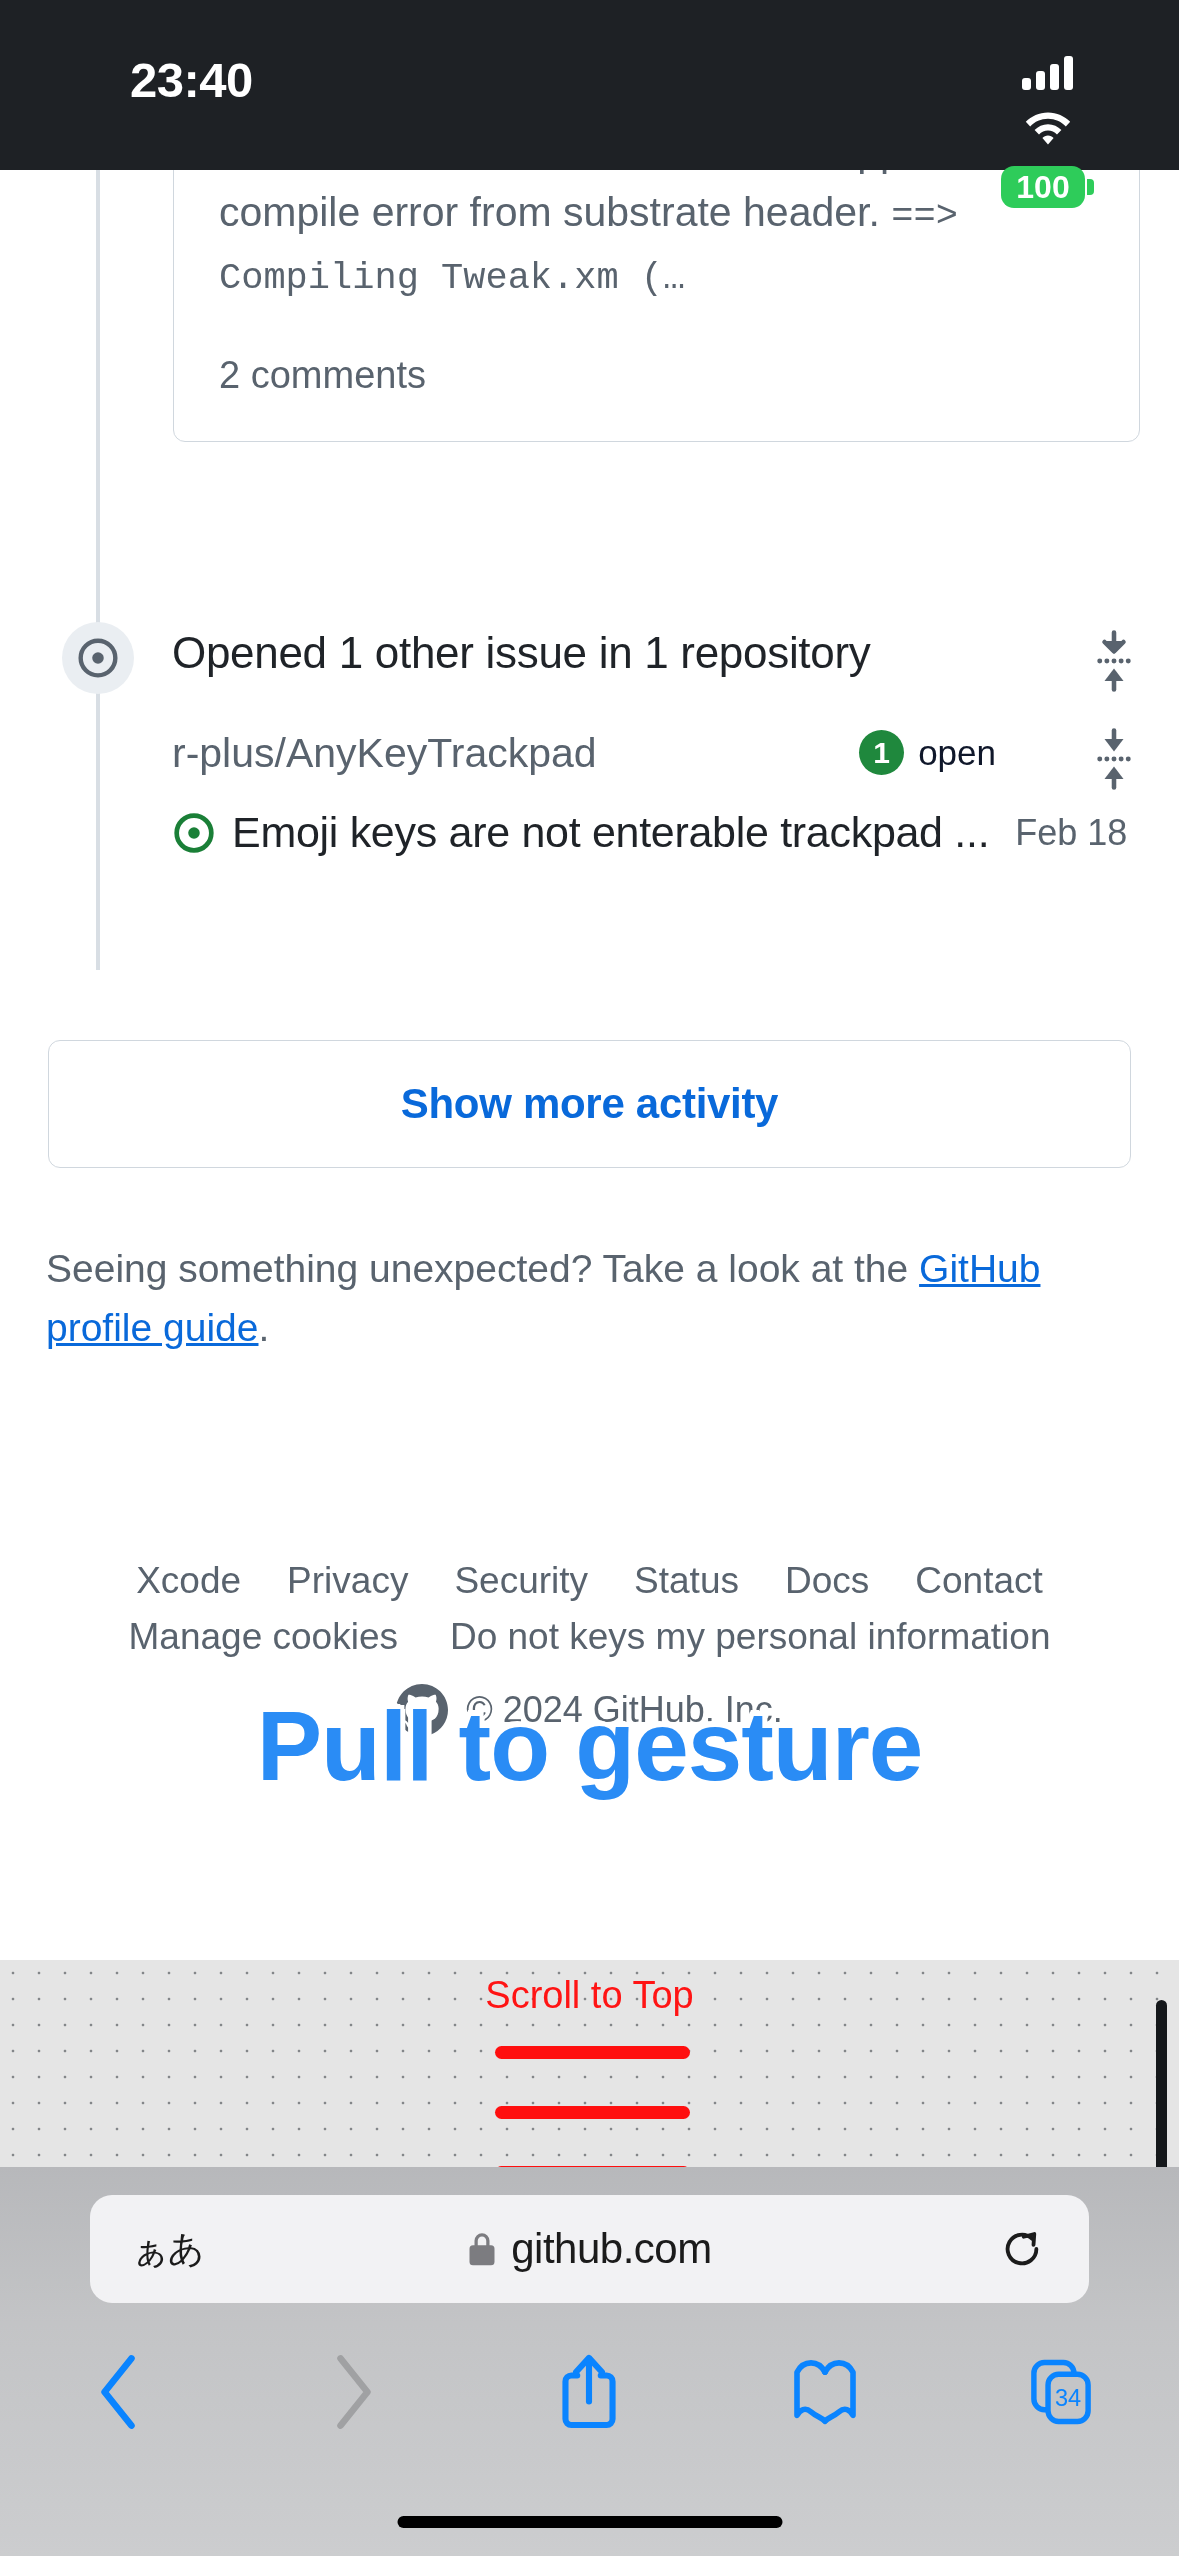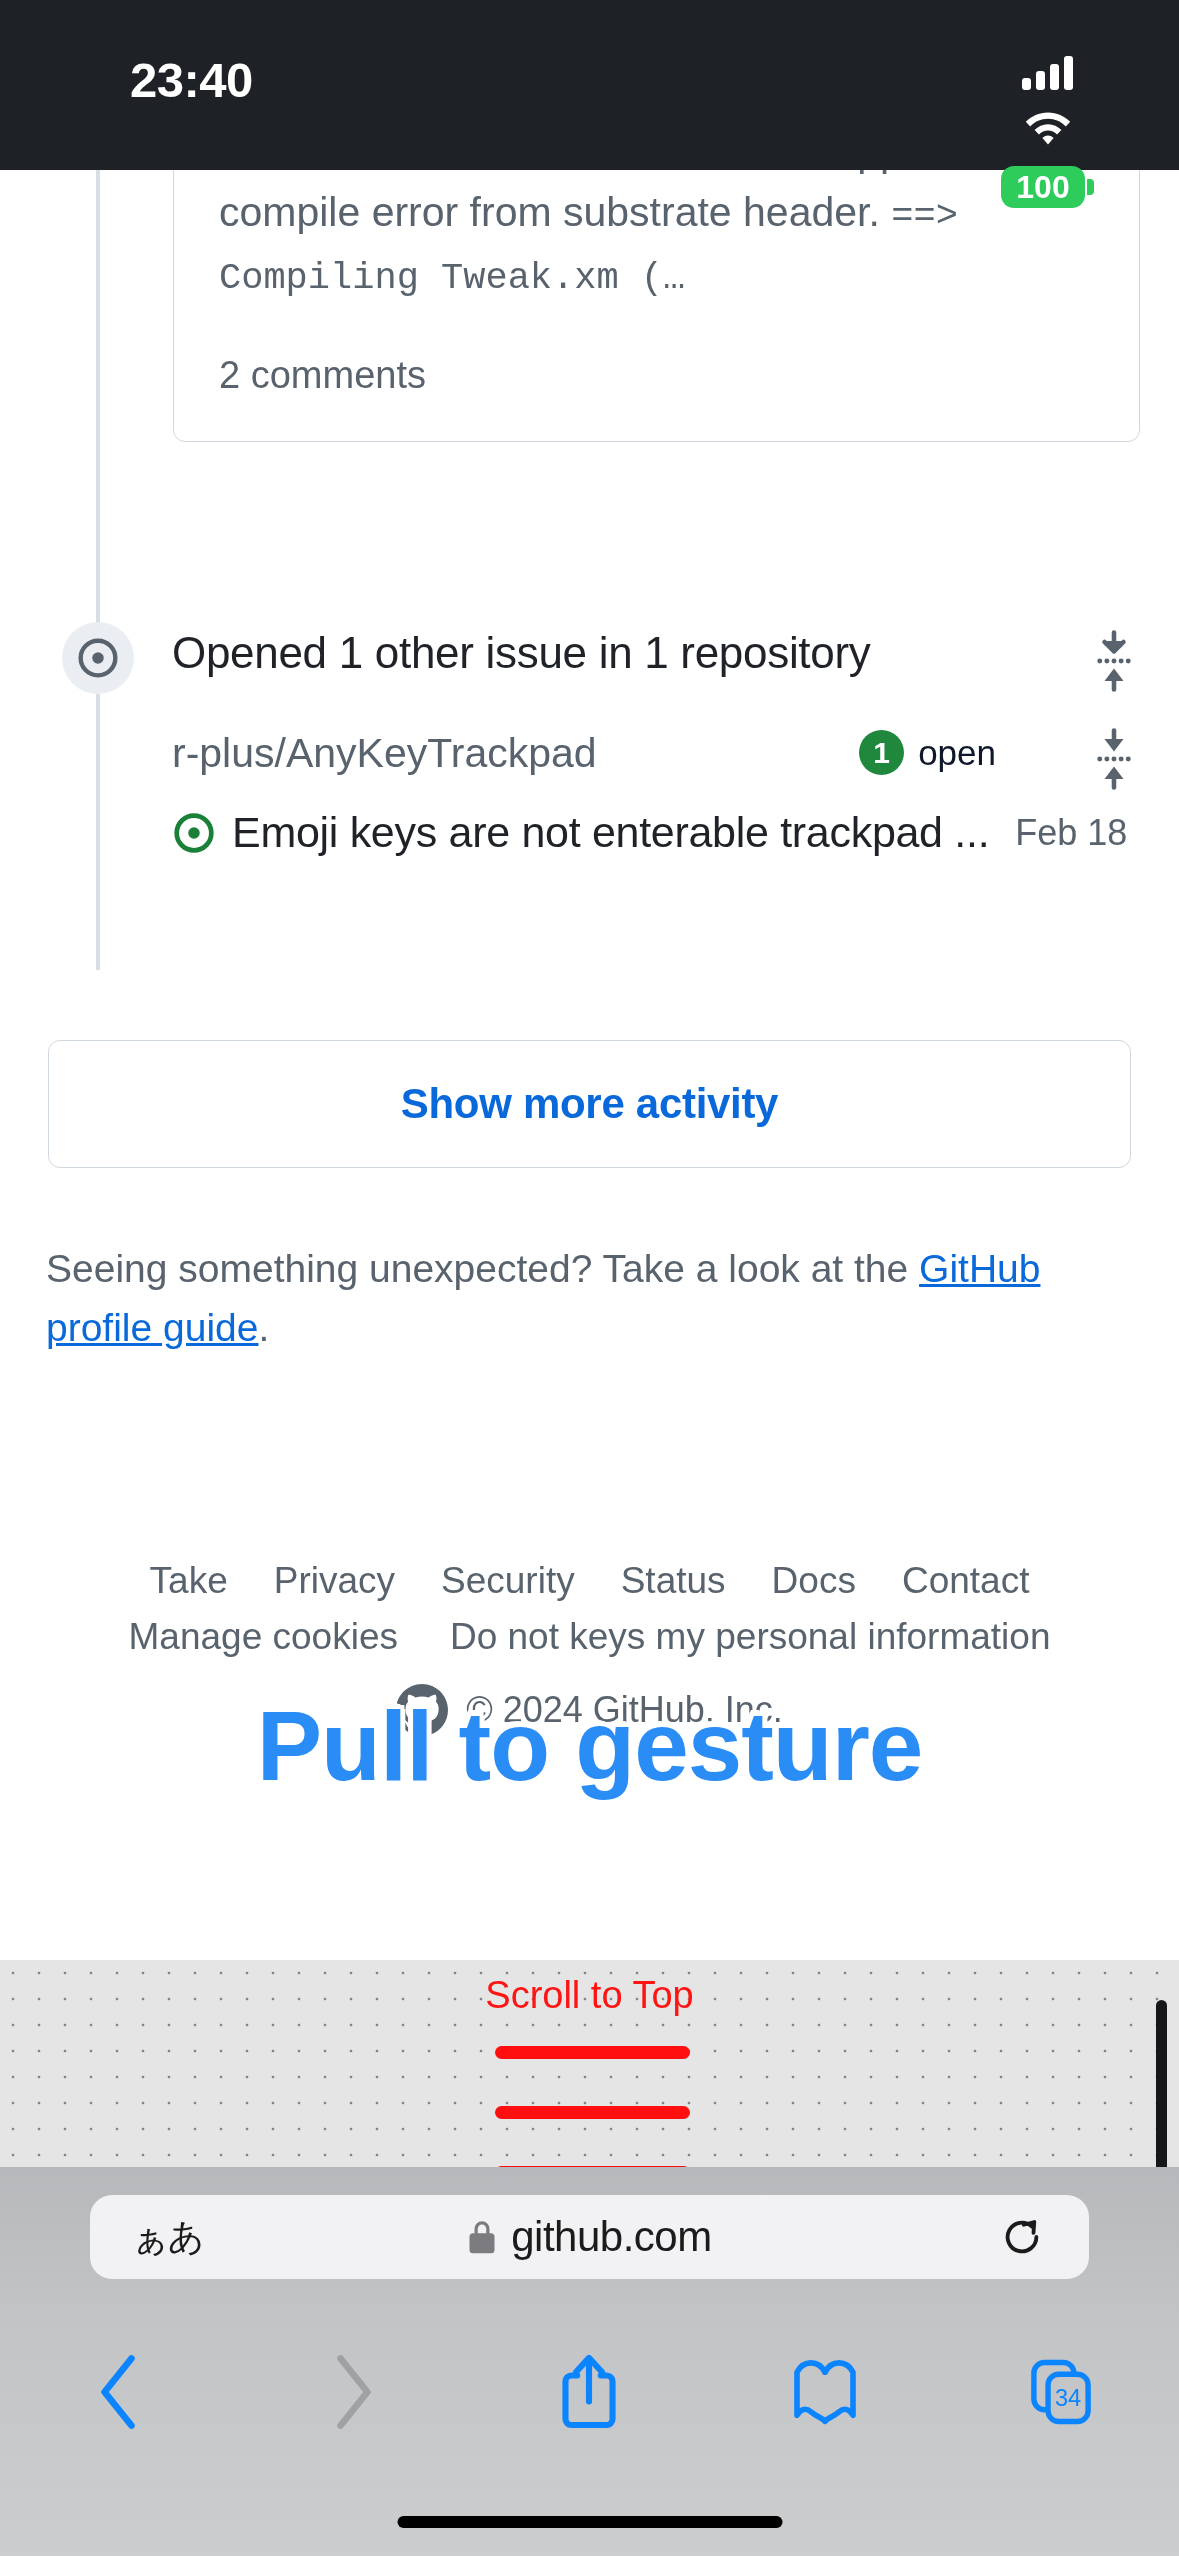--- a/index.html
+++ b/index.html
@@ -365,21 +365,21 @@
     width: 1179px;
     height: 389px;
     background: linear-gradient(180deg, #b7b8bb 0%, #c3c4c6 40%, #cccdcf 100%);
   }
 
   #address-bar {
     position: absolute;
     left: 90px;
     top: 28px;
     width: 999px;
-    height: 84px;
+    height: 108px;
     background: #f2f2f4;
     border-radius: 22px;
     display: flex;
     align-items: center;
     padding-left: 7px;
   }
   #aa-button {
     position: absolute;
     left: 42px;
     font-size: 36px;
@@ -510,21 +510,21 @@
     <div id="unexpected-note">
       <span>Seeing something unexpected? Take a look at the </span><a href="#">GitHub profile guide</a><span>.</span>
     </div>
 
     <div id="show-more-btn">
       <span>Show more activity</span>
     </div>
 
     <div id="footer">
       <div id="footer-links-1">
-        <span>Take</span>
+        <span>Xcode</span>
         <span>Privacy</span>
         <span>Security</span>
         <span>Status</span>
         <span>Docs</span>
         <span>Contact</span>
       </div>
       <div id="footer-links-2">
         <span>Manage cookies</span>
         <span>Do not keys my personal information</span>
       </div>

